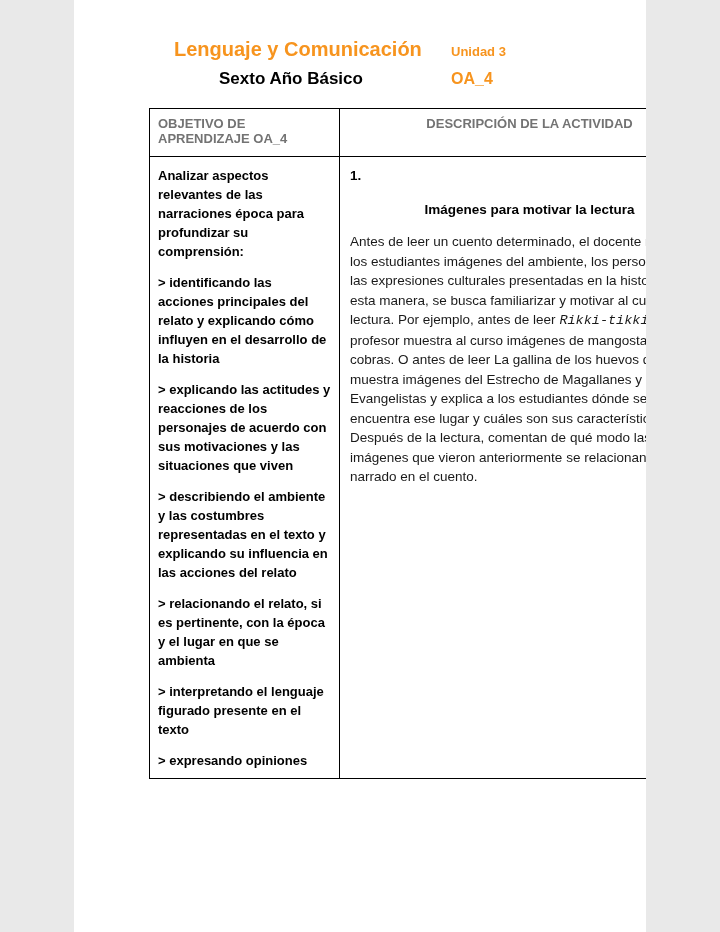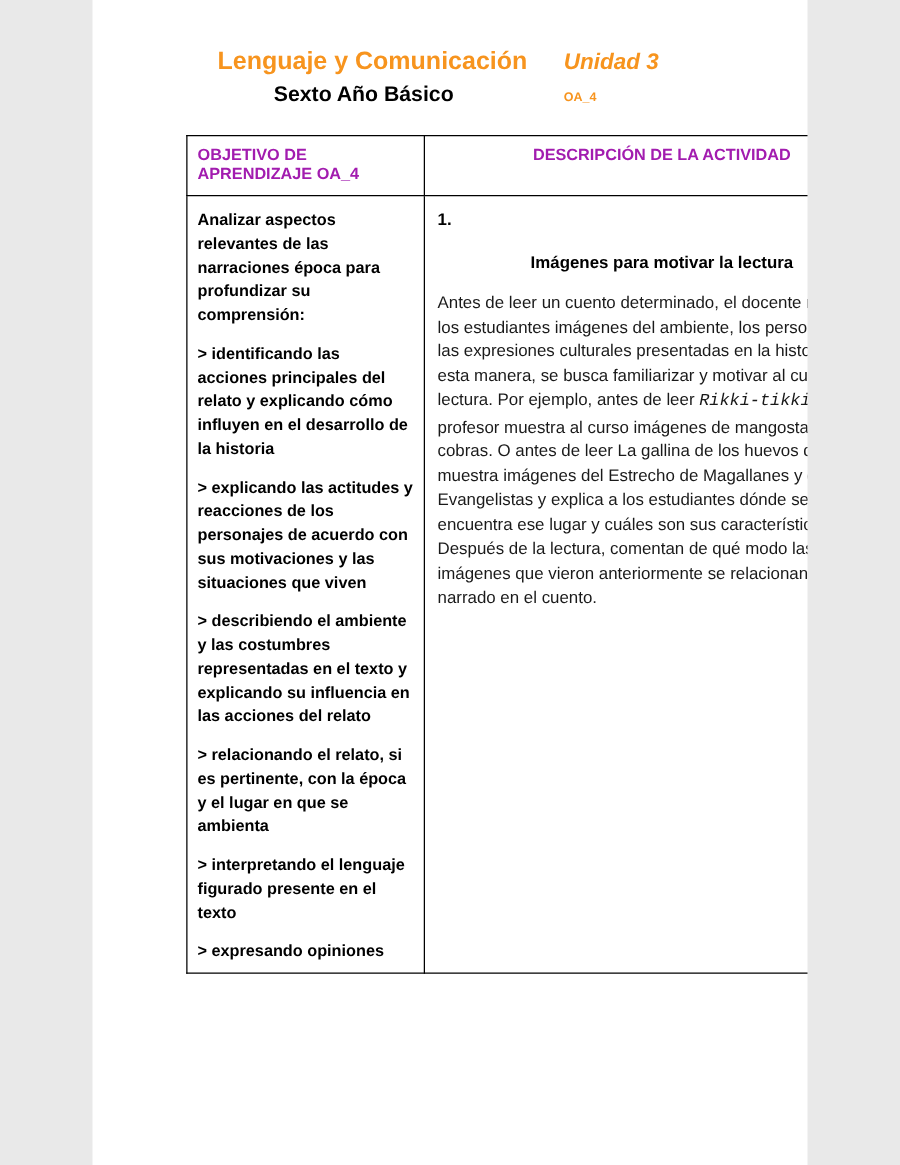--- a/index.html
+++ b/index.html
@@ -28,35 +28,34 @@
     row-gap:3px;
     align-items:baseline;
   }
   .subject{
     font-size:20px;
     font-weight:bold;
     color:var(--accent);
     line-height:26px;
   }
   .unit{
-    font-size:18px;
+    font-size:13px;
     font-weight:bold;
     color:var(--accent);
     line-height:26px;
-    font-style:italic;
   }
   .grade{
     font-size:17px;
     font-weight:bold;
     color:#000000;
     line-height:22px;
     margin-left:45px;
   }
   .oa{
-    font-size:10px;
+    font-size:16px;
     font-weight:bold;
     color:var(--accent);
     line-height:22px;
   }
   
   .page-title{
     margin-top:56px;
     text-align:center;
     font-size:15px;
     font-weight:bold;
@@ -70,21 +69,21 @@
     table-layout:fixed;
   }
   .activities-table th,
   .activities-table td{
     border:1px solid #000000;
     vertical-align:top;
   }
   .activities-table th{
     font-size:13px;
     font-weight:bold;
-    color:#a21caf;
+    color:#737373;
     padding:7px 8px;
     height:48px;
   }
   th.col-obj{
     width:190px;
     text-align:left;
   }
   th.col-desc{
     width:380px;
   }

